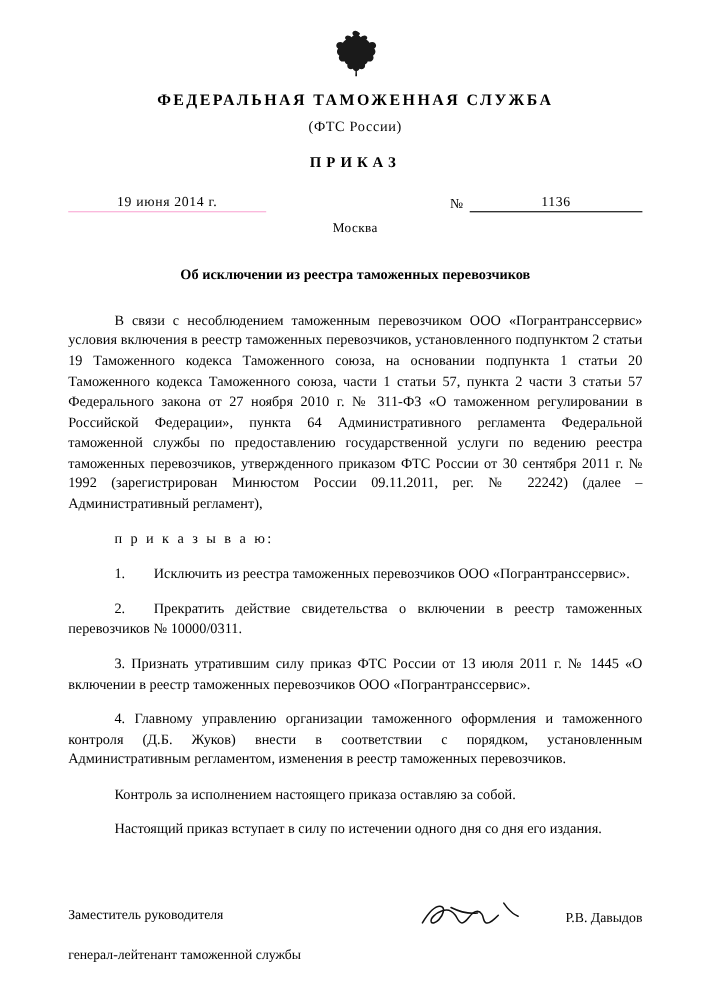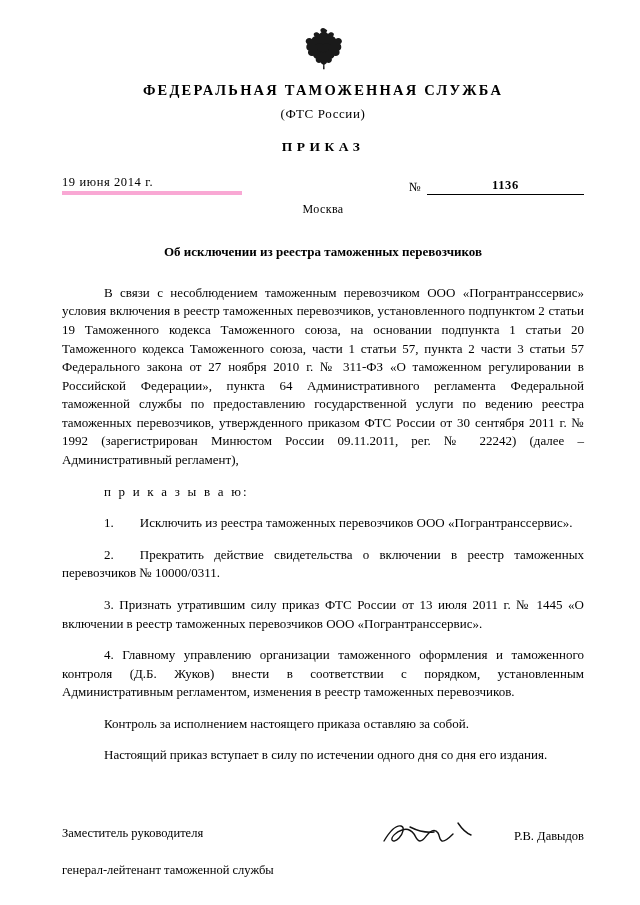--- a/index.html
+++ b/index.html
@@ -60,40 +60,40 @@
   
   .meta-row {
     display: flex;
     justify-content: space-between;
     align-items: flex-end;
     margin-top: 20px;
     font-size: 12.5px;
   }
   .date-box {
     min-width: 180px;
-    border-bottom: 4px solid #f9a8d4;
+    border-bottom: 1px solid #f9a8d4;
+    text-align: center;
     padding-bottom: 1px;
     letter-spacing: 0.6px;
   }
   .num-box {
     display: flex;
     align-items: flex-end;
     min-width: 175px;
   }
   .num-label {
     font-size: 12.5px;
     margin-right: 6px;
   }
   .num-value {
     flex: 1;
     border-bottom: 1px solid #000;
     text-align: center;
     padding-bottom: 1px;
     letter-spacing: 0.6px;
-    font-weight: bold;
   }
   .city {
     text-align: center;
     font-size: 12px;
     margin-top: 7px;
     letter-spacing: 0.4px;
   }
 
   
   .subject {

